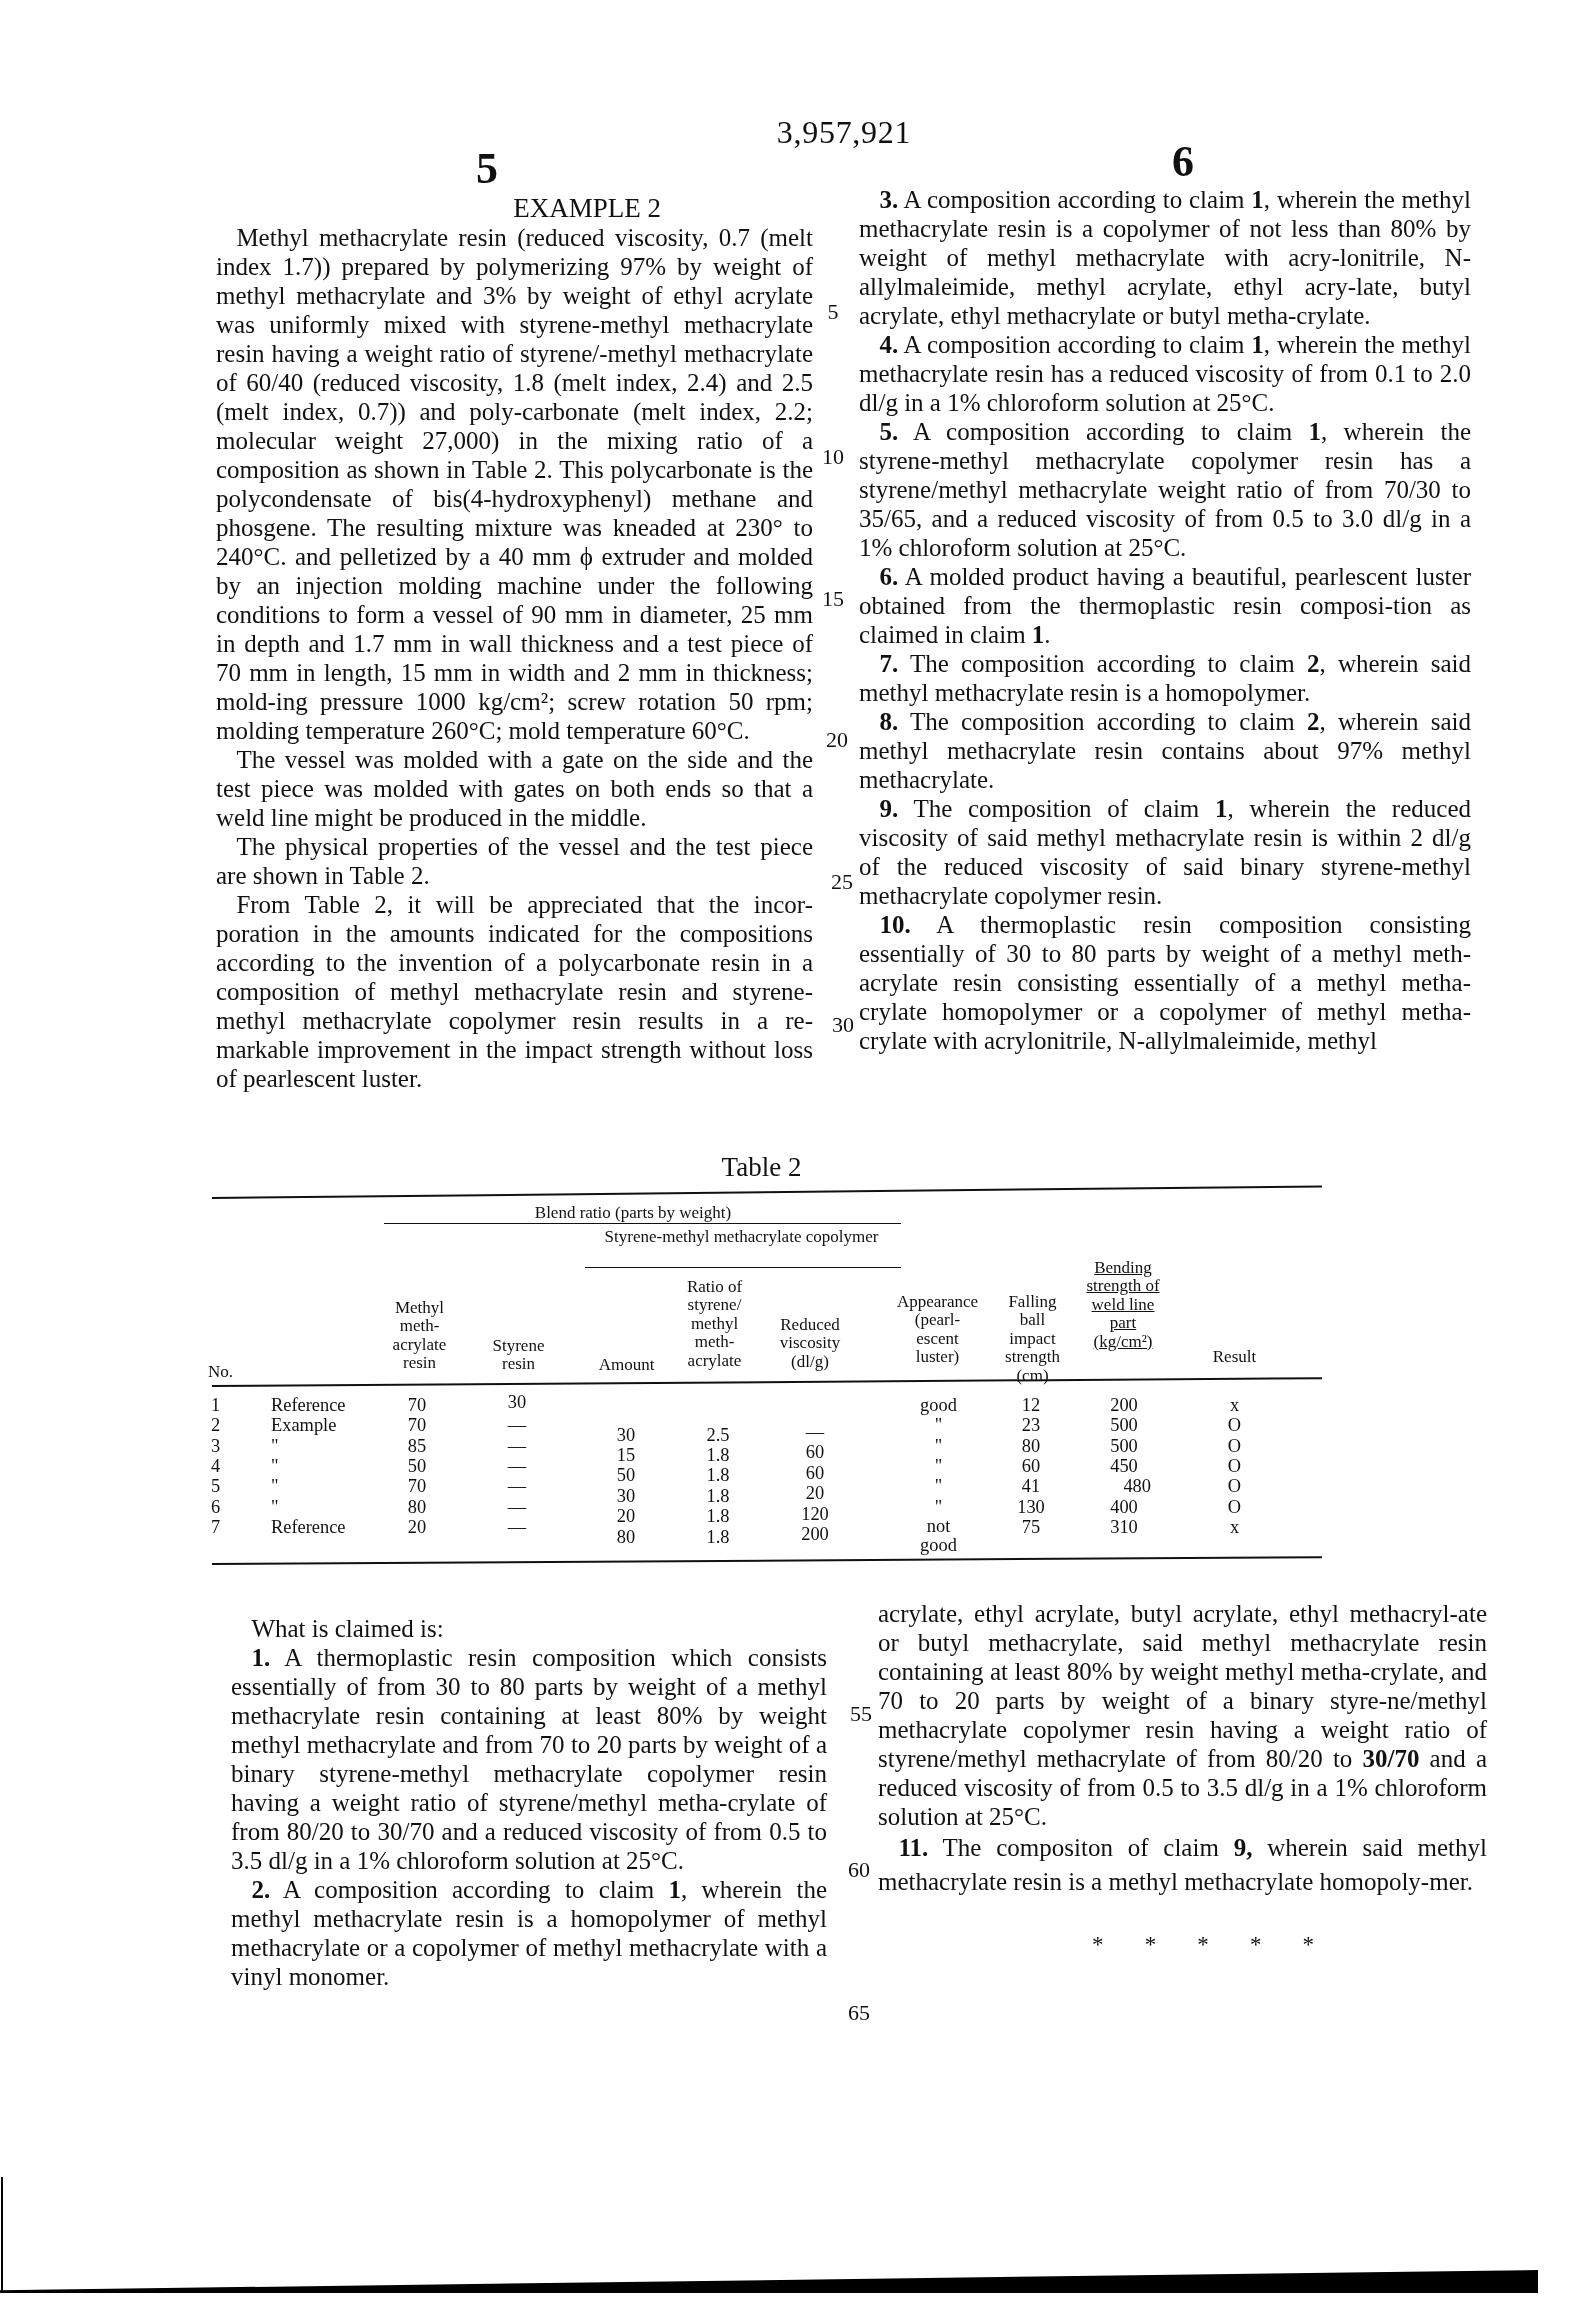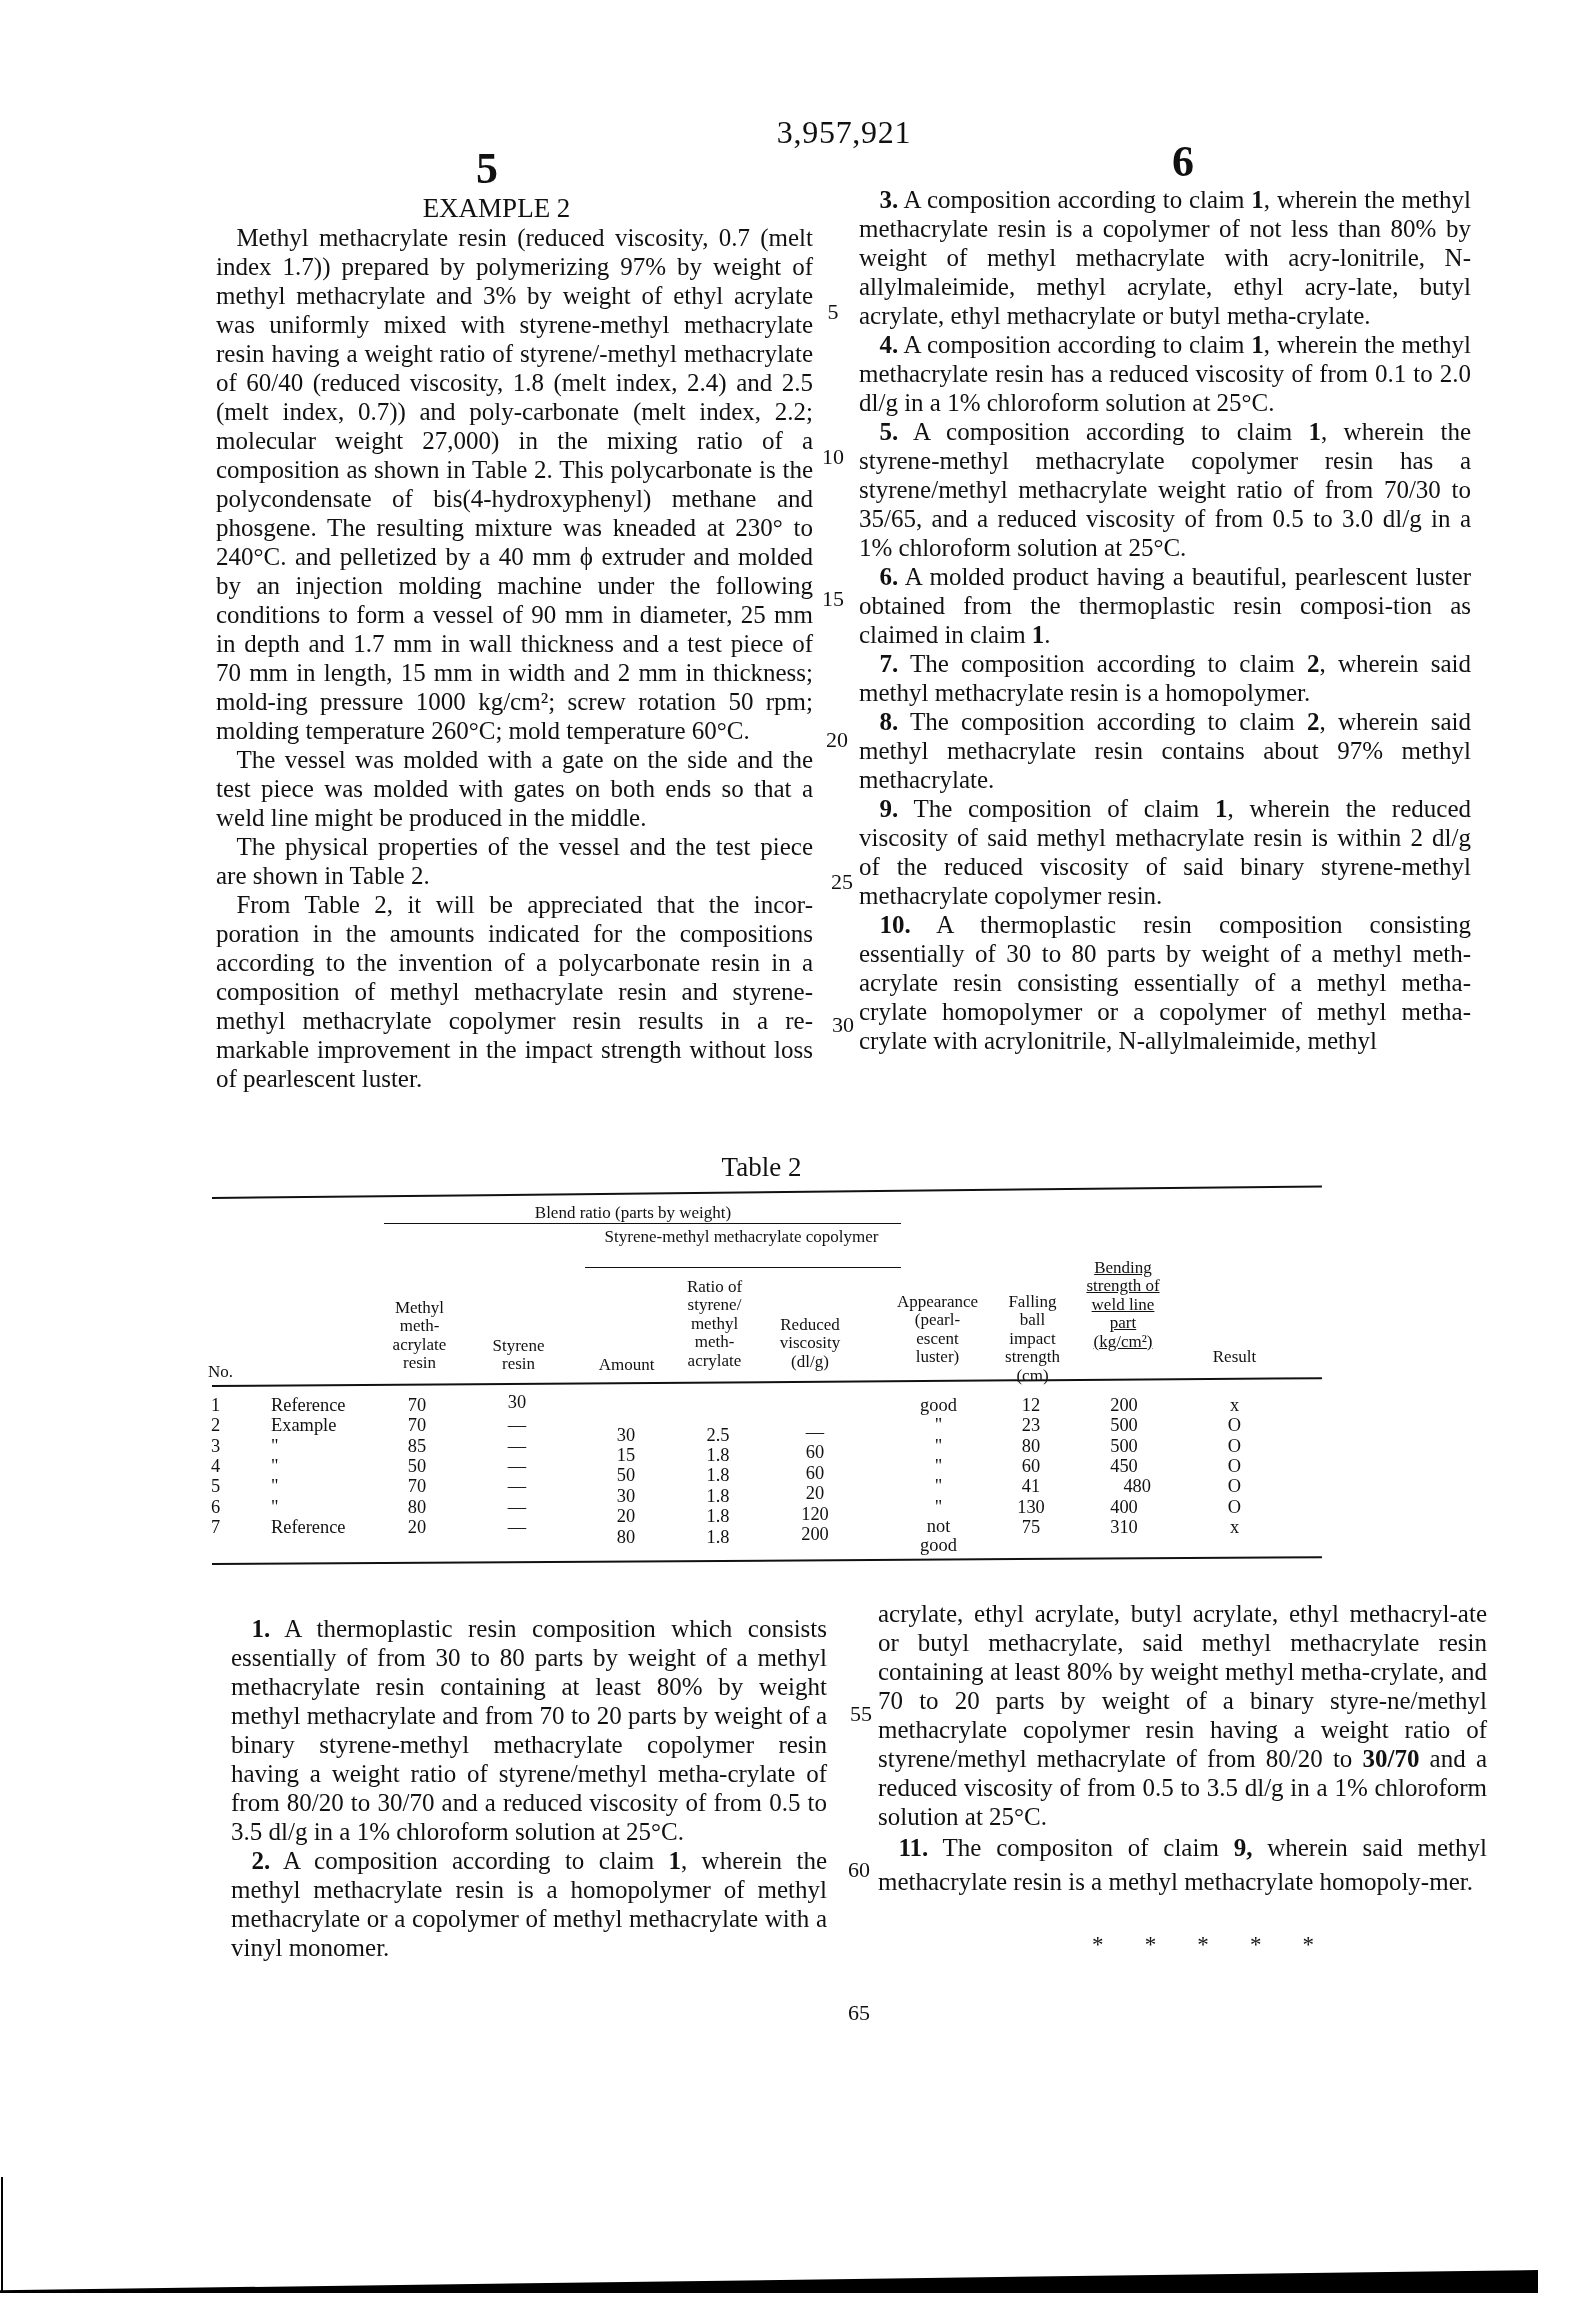--- a/index.html
+++ b/index.html
@@ -27,21 +27,21 @@
                 clip-path: polygon(0 88%, 100% 0, 100% 100%, 0 100%); }
   .left-edge { position: absolute; left: 1.4px; top: 2177px; width: 1.4px; height: 116px; background: #000; }
 </style>
 </head>
 <body>
 
 <div class="abs patent-no">3,957,921</div>
 <div class="abs col-no" style="left:476px; top:143px;">5</div>
 <div class="abs col-no" style="left:1172px; top:136px;">6</div>
 
-<div class="abs heading" style="left:340px; top:193px; width:313px;">EXAMPLE 2</div>
+<div class="abs heading" style="left:348px; top:193px; width:313px;text-align:right;">EXAMPLE 2</div>
 <div class="abs col" style="left:216px; top:223px; width:597px;">
   <p class="indent">Methyl methacrylate resin (reduced viscosity, 0.7 (melt index 1.7)) prepared by polymerizing 97% by weight of methyl methacrylate and 3% by weight of ethyl acrylate was uniformly mixed with styrene-methyl methacrylate resin having a weight ratio of styrene/-methyl methacrylate of 60/40 (reduced viscosity, 1.8 (melt index, 2.4) and 2.5 (melt index, 0.7)) and poly-carbonate (melt index, 2.2; molecular weight 27,000) in the mixing ratio of a composition as shown in Table 2. This polycarbonate is the polycondensate of bis(4-hydroxyphenyl) methane and phosgene. The resulting mixture was kneaded at 230° to 240°C. and pelletized by a 40 mm ϕ extruder and molded by an injection molding machine under the following conditions to form a vessel of 90 mm in diameter, 25 mm in depth and 1.7 mm in wall thickness and a test piece of 70 mm in length, 15 mm in width and 2 mm in thickness; mold-ing pressure 1000 kg/cm²; screw rotation 50 rpm; molding temperature 260°C; mold temperature 60°C.</p>
   <p class="indent">The vessel was molded with a gate on the side and the test piece was molded with gates on both ends so that a weld line might be produced in the middle.</p>
   <p class="indent">The physical properties of the vessel and the test piece are shown in Table 2.</p>
   <p class="indent last">From Table 2, it will be appreciated that the incor-poration in the amounts indicated for the compositions according to the invention of a polycarbonate resin in a composition of methyl methacrylate resin and styrene-methyl methacrylate copolymer resin results in a re-markable improvement in the impact strength without loss of pearlescent luster.</p>
 </div>
 
 <div class="abs lineno" style="left:816px; top:299px;">5</div>
 <div class="abs lineno" style="left:816px; top:444px;">10</div>
 <div class="abs lineno" style="left:816px; top:586px;">15</div>
@@ -176,20 +176,21 @@
         <div class="td num" style="left: 1004px; width: 54px; top: 1517px;">75</div>
         <div class="td num" style="left: 1097px; width: 54px; top: 1517px;">310</div>
         <div class="td num" style="left: 1221px; width: 27px; top: 1517px;">x</div>
       </div>
     </div>
 
   <div class="rule" style="left:212px; top:1563px; width:1110px; transform:rotate(-0.35deg); transform-origin:left;"></div>
 </div>
 
 <div class="abs col" style="left:231px; top:1614px; width:596px;">
+  <p class="indent">What is claimed is:</p>
   <p class="indent"><span class="b">1.</span><span> A thermoplastic resin composition which consists essentially of from 30 to 80 parts by weight of a methyl methacrylate resin containing at least 80% by weight methyl methacrylate and from 70 to 20 parts by weight of a binary styrene-methyl methacrylate copolymer resin having a weight ratio of styrene/methyl metha-crylate of from 80/20 to 30/70 and a reduced viscosity of from 0.5 to 3.5 dl/g in a 1% chloroform solution at 25°C.</span></p>
   <p class="indent last"><span class="b">2.</span><span> A composition according to claim </span><span class="b">1</span><span>, wherein the methyl methacrylate resin is a homopolymer of methyl methacrylate or a copolymer of methyl methacrylate with a vinyl monomer.</span></p>
 </div>
 
 <div class="abs col" style="left:878px; top:1599px; width:609px;">
   <p><span>acrylate, ethyl acrylate, butyl acrylate, ethyl methacryl-ate or butyl methacrylate, said methyl methacrylate resin containing at least 80% by weight methyl metha-crylate, and 70 to 20 parts by weight of a binary styre-ne/methyl methacrylate copolymer resin having a weight ratio of styrene/methyl methacrylate of from 80/20 to </span><span class="b">30/70</span><span> and a reduced viscosity of from 0.5 to 3.5 dl/g in a 1% chloroform solution at 25°C.</span></p>
   <p class="indent last" style="line-height:34px;"><span class="b">11.</span><span> The compositon of claim </span><span class="b">9,</span><span> wherein said methyl methacrylate resin is a methyl methacrylate homopoly-mer.</span></p>
 </div>
 <div class="abs stars" style="left:1092px; top:1932px;">* * * * *</div>
 

